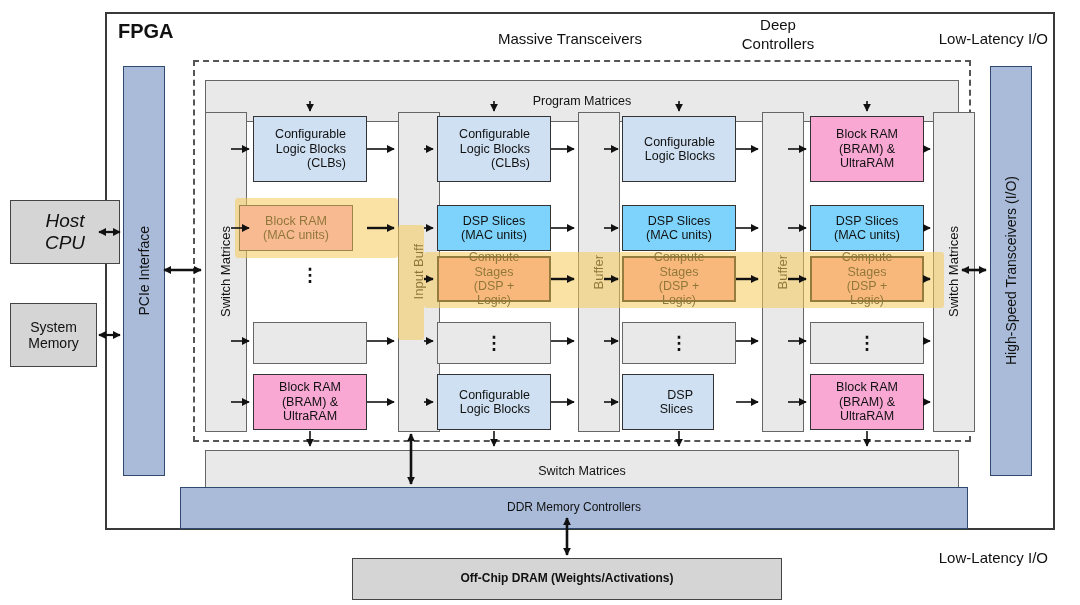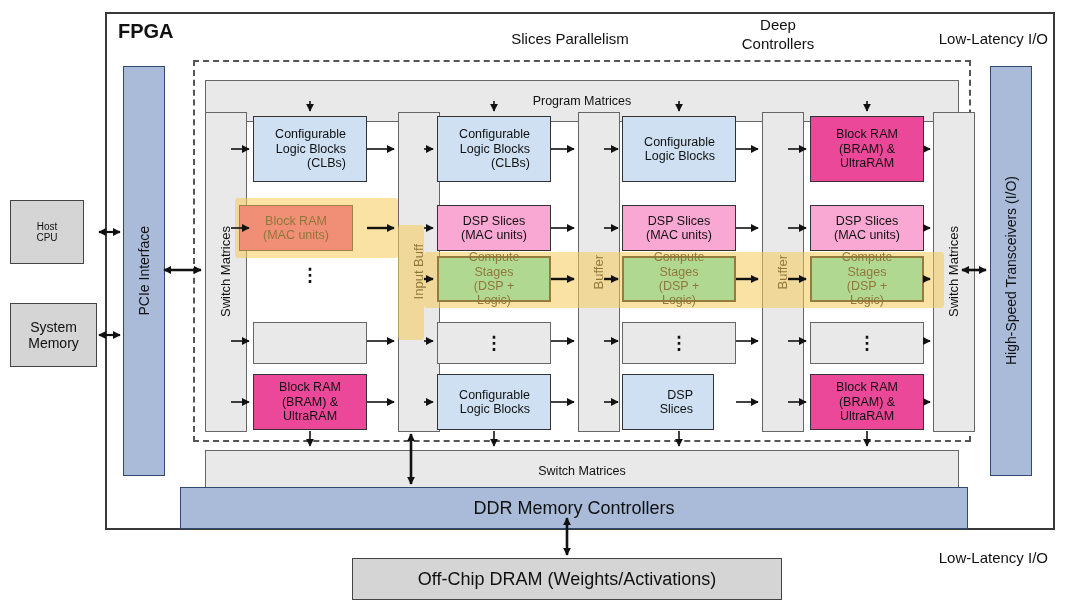--- a/index.html
+++ b/index.html
@@ -7,26 +7,26 @@
          font-family:"Liberation Sans",sans-serif;color:#111;overflow:hidden;}
   .abs{position:absolute;box-sizing:border-box;}
   .lbl{position:absolute;box-sizing:border-box;}
 
   .fpga-box{border:2px solid #3a3a3a;background:#fff;}
   .dashed{border:2px dashed #555;}
 
   .box{border:1.5px solid #333;display:flex;align-items:center;justify-content:center;
        text-align:center;font-size:12.5px;line-height:1.15;padding:20px;z-index:2;}
   .blue{background:#cfe0f2;text-align:right;}
-  .green{background:#ec4899;}
-  .salmon{background:#f9a8d4;}
+  .green{background:#f9a8d4;}
+  .salmon{background:#7dd3fc;}
   .gray{background:#d5d5d5;border-color:#444;}
   .lightgray{background:#e9e9e9;border-color:#666;border-width:1px;}
   .accent{background:#a9bbd9;border-color:#2f4a6e;}
-  .compute{background:#5eead4;border:2px solid #1d1d1d;}
+  .compute{background:#fca5a5;border:2px solid #1d1d1d;}
 
   .vtext{writing-mode:vertical-rl;transform:rotate(180deg);white-space:nowrap;font-size:13px;}
   .bar{display:flex;align-items:center;justify-content:center;z-index:2;}
 
   .title{font-size:20px;font-weight:bold;}
   .ann{font-size:15px;text-align:center;line-height:1.25;}
   .right{text-align:right;}
   .dots{font-size:18px;font-weight:bold;line-height:1;z-index:2;}
 
   .hl{background:rgba(246,200,90,0.55);z-index:4;pointer-events:none;border-radius:3px;}
@@ -39,32 +39,32 @@
 </style>
 </head>
 <body>
 
 <div class="stage">
 
   <div class="abs fpga-box" style="left:105px;top:12px;width:950px;height:518px;"></div>
 
   <div class="lbl title" style="left:118px;top:20px;">FPGA</div>
 
-  <div class="lbl ann" style="left:470px;top:30px;width:200px;">Slices Parallelism</div>
+  <div class="lbl ann" style="left:470px;top:30px;width:200px;">Massive Transceivers</div>
   <div class="lbl ann" style="left:733px;top:16px;width:90px;">Deep Controllers</div>
   <div class="lbl ann right" style="left:900px;top:30px;width:148px;">Low-Latency I/O</div>
   <div class="lbl ann right" style="left:900px;top:549px;width:148px;">Low-Latency I/O</div>
 
-  <div class="abs box gray" style="left:10px;top:200px;width:74px;height:64px;font-size:10px;">
+  <div class="abs box gray" style="left:10px;top:200px;width:110px;height:64px;font-size:19px;font-style:italic;">
     <span>Host CPU</span>
   </div>
   <div class="abs box gray" style="left:10px;top:303px;width:87px;height:64px;font-size:14px;">
     <span>System Memory</span>
   </div>
-  <div class="abs box gray" style="left:352px;top:558px;width:430px;height:30px;font-size:18px;">
+  <div class="abs box gray" style="left:352px;top:558px;width:430px;height:30px;font-size:12px;font-weight:bold;">
     <span>Off-Chip DRAM (Weights/Activations)</span>
   </div>
 
   <div class="abs box accent bar" style="left:123px;top:66px;width:38px;height:410px;">
     <span class="vtext" style="font-size:14px;">PCIe Interface</span>
   </div>
   <div class="abs box accent bar" style="left:990px;top:66px;width:40px;height:410px;">
     <span class="vtext" style="font-size:14px;">High-Speed Transceivers (I/O)</span>
   </div>
 
@@ -148,21 +148,21 @@
   <div class="abs box lightgray" style="left:810px;top:322px;width:114px;height:38px;">
     <span class="dots">⋮</span>
   </div>
   <div class="abs box green" style="left:810px;top:374px;width:114px;height:56px;">
     <span>Block RAM (BRAM) &amp; UltraRAM</span>
   </div>
 
   <div class="abs box lightgray bar" style="left:205px;top:450px;width:754px;height:22px;">
     <span>Switch Matrices</span>
   </div>
-  <div class="abs box accent bar" style="left:180px;top:487px;width:788px;height:27px;font-size:18px;">
+  <div class="abs box accent bar" style="left:180px;top:487px;width:788px;height:27px;font-size:12px;">
     <span>DDR Memory Controllers</span>
   </div>
 
   <div class="abs hl" style="left:235px;top:198px;width:163px;height:60px;"></div>
   <div class="abs hl" style="left:398px;top:225px;width:26px;height:115px;"></div>
   <div class="abs hl" style="left:424px;top:252px;width:520px;height:56px;"></div>
 
   <svg class="arrows" width="1080" height="605">
     <defs>
       <marker id="ah" viewBox="0 0 10 10" refX="9" refY="5" markerWidth="8" markerHeight="8" orient="auto-start-reverse" markerUnits="userSpaceOnUse">

